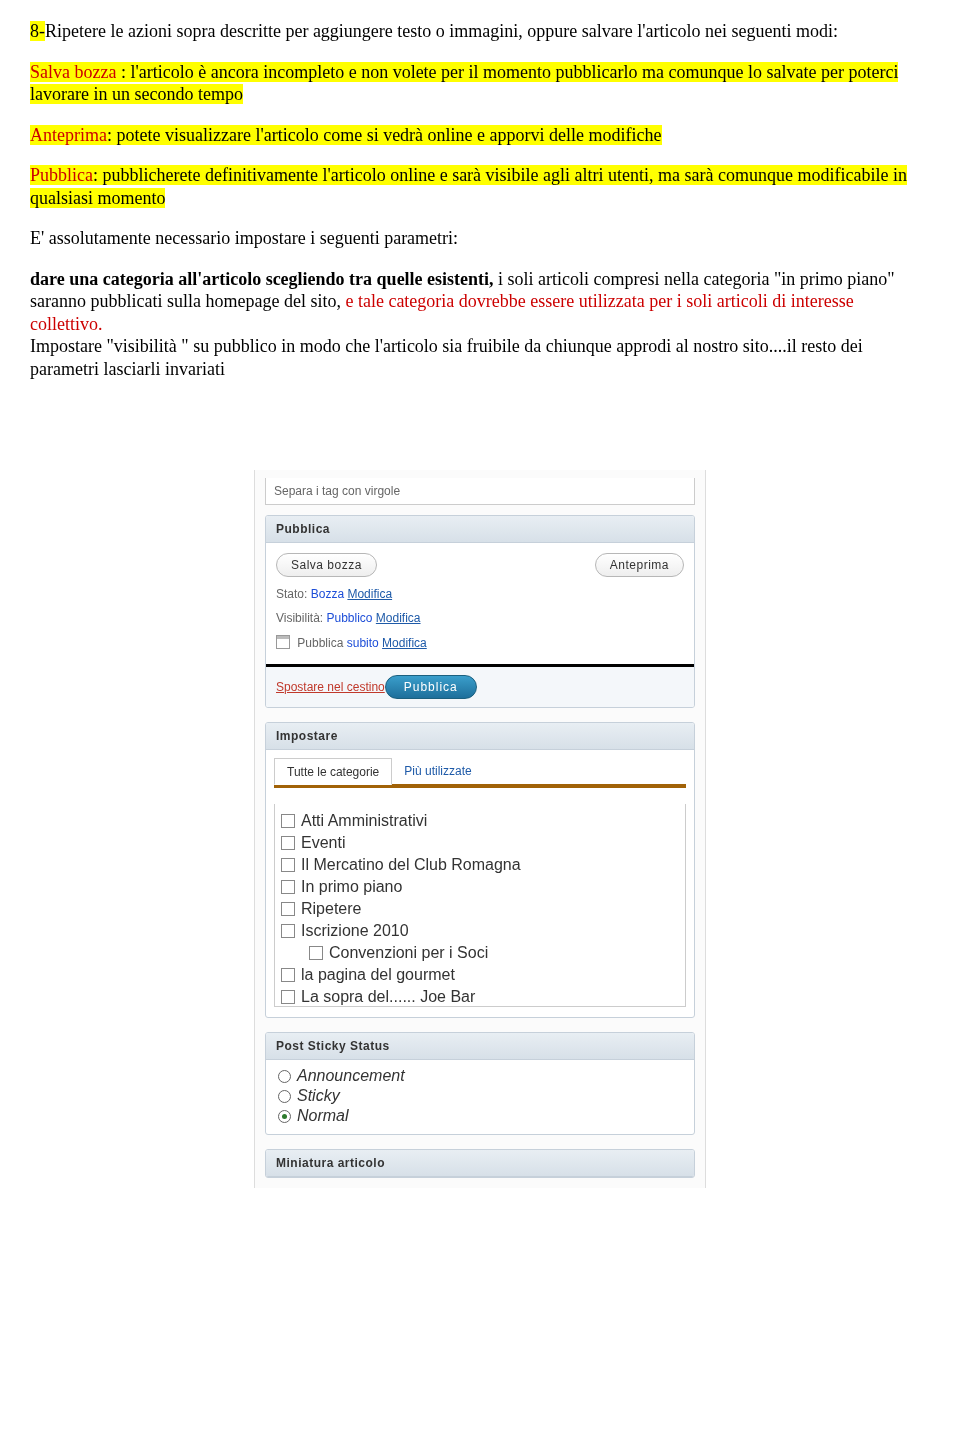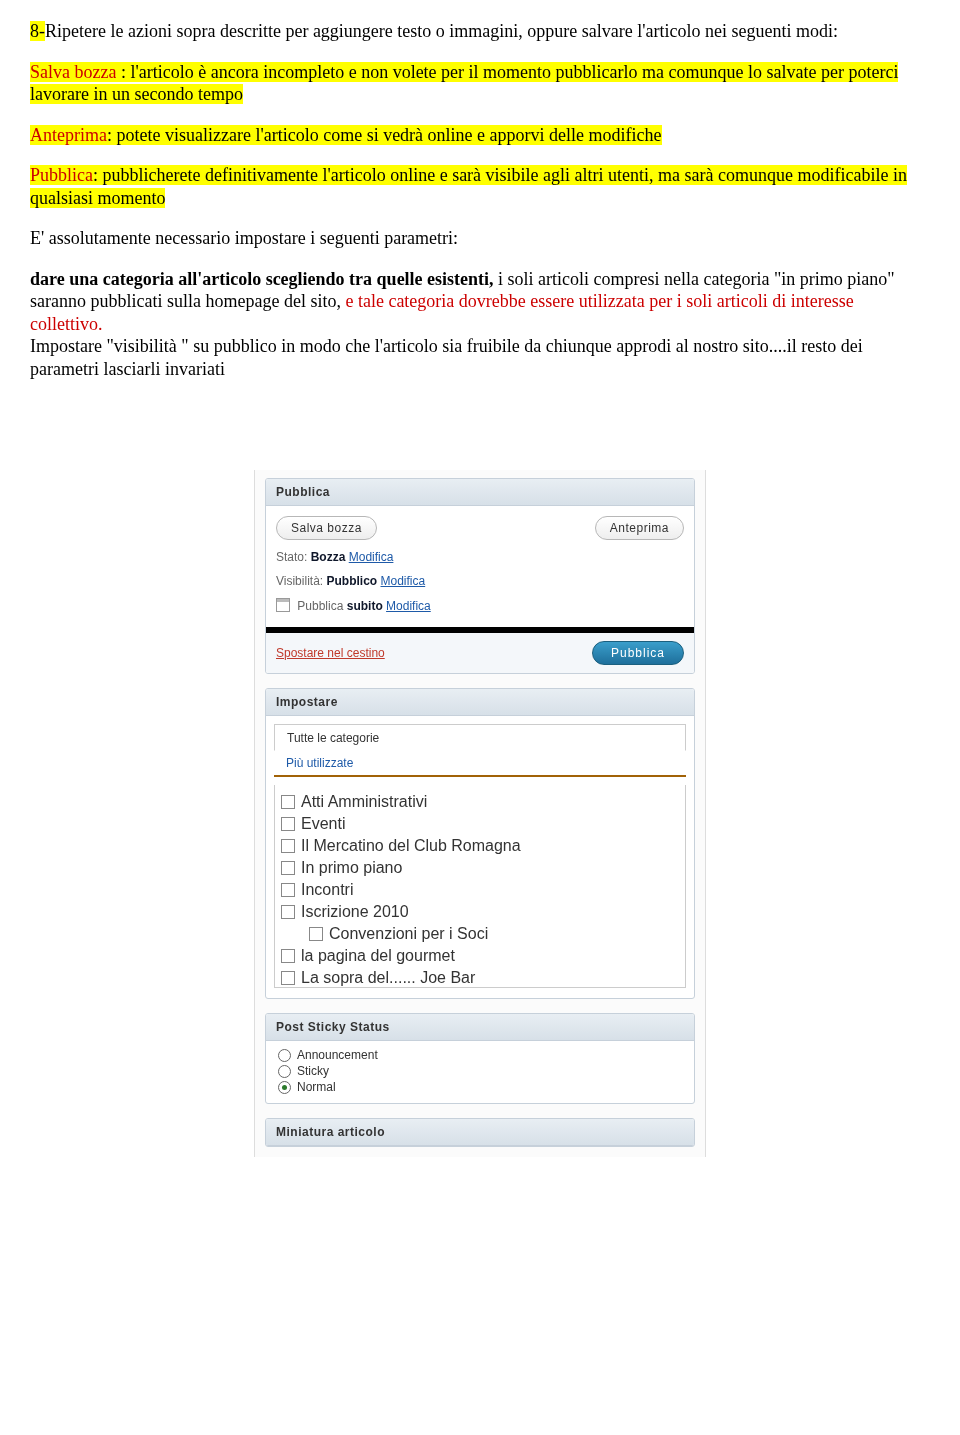--- a/index.html
+++ b/index.html
@@ -58,62 +58,60 @@
     border-radius: 12px;
     background: linear-gradient(#ffffff, #eeeeee);
     padding: 4px 14px;
     font-size: 12px;
     letter-spacing: 0.5px;
     color: #333;
     cursor: pointer;
   }
   .row-misc { margin: 10px 0 4px 0; font-size: 12px; }
   .row-misc .lbl { color: #666; }
-  .row-misc .val { font-weight: bold; color: #0f172a; }
+  .row-misc .val { font-weight: normal; color: #1d4ed8; }
   .row-misc .edit { color: #1e5aa8; text-decoration: underline; cursor: pointer; }
   .cal-icon {
     display: inline-block;
     width: 12px; height: 12px;
     border: 1px solid #999;
     background: #fff;
     margin-right: 4px;
     vertical-align: -2px;
     position: relative;
   }
   .cal-icon:before {
     content:"";
     position:absolute;
     top:0; left:0; right:0; height:3px;
     background:#bbb;
   }
   .meta-foot {
-    border-top: 6px solid #000000;
+    border-top: 3px solid #000000;
     padding: 8px 10px;
     background: #f4f7fa;
     display: flex;
-    justify-content: space-between;
     align-items: center;
   }
   .trash-link { color: #c0392b; text-decoration: underline; font-size: 12px; cursor:pointer;}
   .btn-pub {
     border: 1px solid #1b607f;
     background: linear-gradient(#3a9ecb, #1e6f9b);
     color: #fff;
     border-radius: 12px;
     padding: 4px 18px;
     font-size: 12px;
     letter-spacing: 1px;
     cursor: pointer;
   }
 
   .tabs {
     display: flex;
-    border-bottom: 2px solid #a16207;
-    margin-bottom: 8px;
-    flex-direction: column;
+    border-bottom: 4px solid #a16207;
+    margin-bottom: 16px;
   }
   .tab {
     padding: 6px 12px 5px 12px;
     font-size: 12px;
     cursor: pointer;
   }
   .tab.active {
     border: 1px solid #ccc;
     border-bottom: 1px solid #fff;
     margin-bottom: -1px;
@@ -141,21 +139,22 @@
     width: 12px; height: 12px;
     border: 1px solid #888;
     background: #fff;
     flex-shrink: 0;
   }
   .radio-row {
     display: flex;
     align-items: center;
     gap: 6px;
     padding: 1px 2px;
-    font-size: 12px;
+    font-size: 16px;
+    font-style: italic;
   }
   .radio {
     width: 11px; height: 11px;
     border: 1px solid #666;
     border-radius: 50%;
     background: #fff;
     display: inline-flex;
     align-items:center; justify-content:center;
     flex-shrink:0;
   }
@@ -186,20 +185,21 @@
 
 <p class="para">E' assolutamente necessario impostare i seguenti parametri:</p>
 
 <p style="margin-bottom:0">
   <b>dare una categoria all'articolo scegliendo tra quelle esistenti, </b><span>i soli articoli compresi nella categoria "in primo piano" saranno pubblicati sulla homepage del sito, </span><span class="red">e tale categoria dovrebbe essere utilizzata per i soli articoli di interesse collettivo.</span>
 </p>
 <p class="para">Impostare "visibilità " su pubblico in modo che l'articolo sia fruibile da chiunque approdi al nostro sito....il resto dei parametri lasciarli invariati</p>
 
 <div class="shot-wrap">
 
+  <div class="tag-hint-box">Separa i tag con virgole</div>
 
   <div class="meta-box">
     <div class="meta-head">Pubblica</div>
     <div class="meta-body">
       <div style="display:flex;justify-content:space-between;align-items:center;">
         <span class="btn-pill">Salva bozza</span>
         <span class="btn-pill">Anteprima</span>
       </div>
       <div class="row-misc">
         <span class="lbl">Stato:</span>
@@ -243,21 +243,21 @@
           <div class="cat-row">
             <span class="chk"></span>
             <span>Il Mercatino del Club Romagna</span>
           </div>
           <div class="cat-row">
             <span class="chk"></span>
             <span>In primo piano</span>
           </div>
           <div class="cat-row">
             <span class="chk"></span>
-            <span>Incontri</span>
+            <span>Ripetere</span>
           </div>
           <div class="cat-row">
             <span class="chk"></span>
             <span>Iscrizione 2010</span>
           </div>
           <div class="cat-row indent">
             <span class="chk"></span>
             <span>Convenzioni per i Soci</span>
           </div>
           <div class="cat-row">

